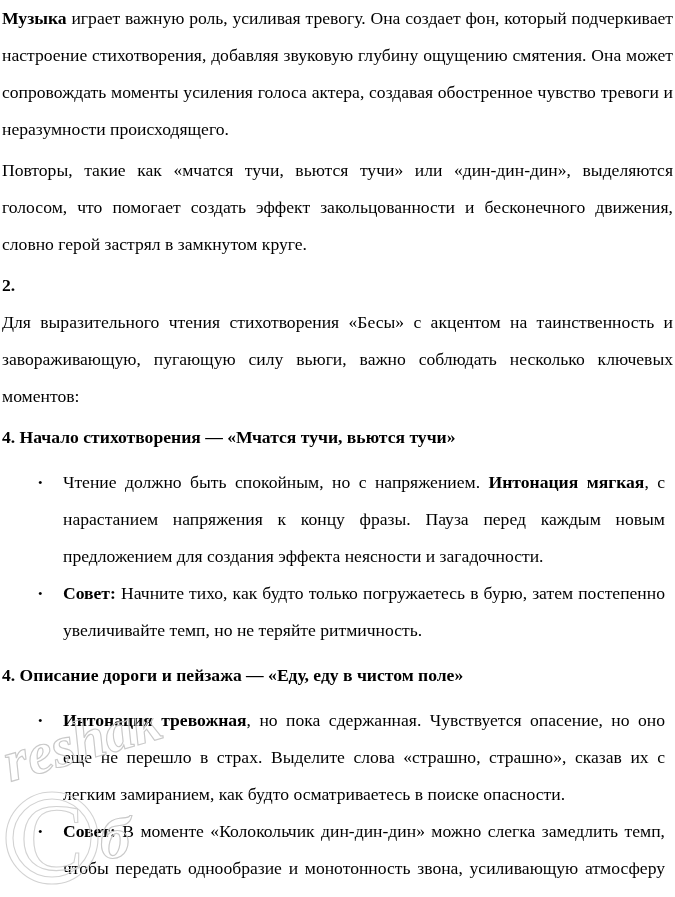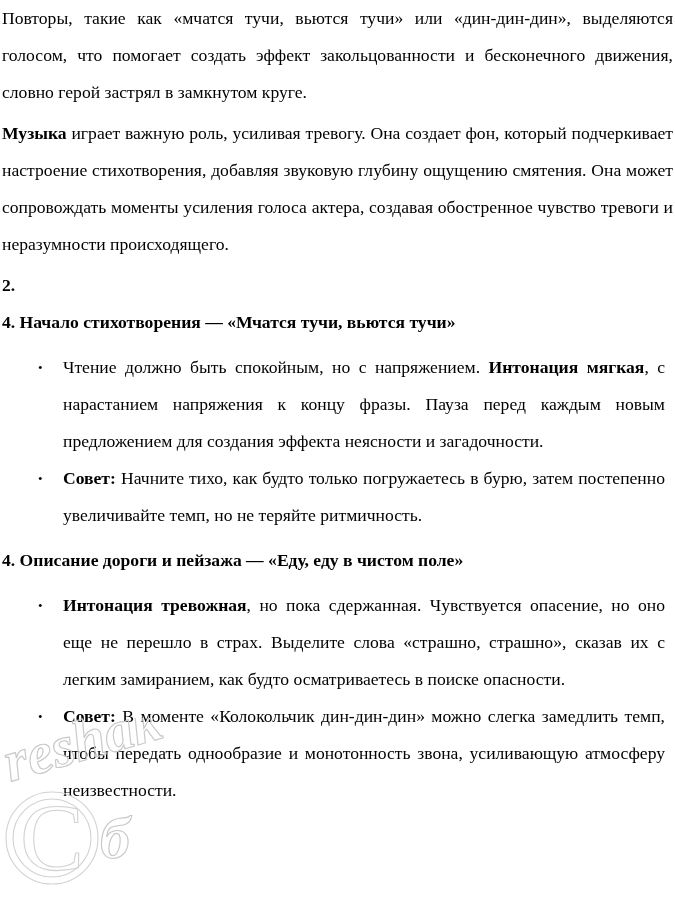--- a/index.html
+++ b/index.html
@@ -120,23 +120,24 @@
 
       <g transform="rotate(-16 15 55)">
         <text class="wm-text" x="8" y="62" font-size="58">reshak</text>
       </g>
 
       <text class="wm-text" x="100" y="140" font-size="60">б</text>
     </svg>
   </div>
 
   <div id="content">
+      <p class="para"><span class="b">Музыка</span><span> играет важную роль, усиливая тревогу. Она создает фон, который подчеркивает настроение стихотворения, добавляя звуковую глубину ощущению смятения. Она может сопровождать моменты усиления голоса актера, создавая обостренное чувство тревоги и неразумности происходящего.</span></p>
       <p class="para"><span>Повторы, такие как «мчатся тучи, вьются тучи» или «дин-дин-дин», выделяются голосом, что помогает создать эффект закольцованности и бесконечного движения, словно герой застрял в замкнутом круге.</span></p>
-      <p class="para"><span class="b">Музыка</span><span> играет важную роль, усиливая тревогу. Она создает фон, который подчеркивает настроение стихотворения, добавляя звуковую глубину ощущению смятения. Она может сопровождать моменты усиления голоса актера, создавая обостренное чувство тревоги и неразумности происходящего.</span></p>
       <p class="heading"><span class="b">2.</span></p>
+      <p class="para"><span>Для выразительного чтения стихотворения «Бесы» с акцентом на таинственность и завораживающую, пугающую силу вьюги, важно соблюдать несколько ключевых моментов:</span></p>
       <p class="heading"><span class="b">4. Начало стихотворения — «Мчатся тучи, вьются тучи»</span></p>
       <ul class="bullets">
         <li><span class="bullet-dot"></span><span>Чтение должно быть спокойным, но с напряжением. </span><span class="b">Интонация мягкая</span><span>, с нарастанием напряжения к концу фразы. Пауза перед каждым новым предложением для создания эффекта неясности и загадочности.</span></li>
         <li><span class="bullet-dot"></span><span class="b">Совет:</span><span> Начните тихо, как будто только погружаетесь в бурю, затем постепенно увеличивайте темп, но не теряйте ритмичность.</span></li>
       </ul>
       <p class="heading"><span class="b">4. Описание дороги и пейзажа — «Еду, еду в чистом поле»</span></p>
       <ul class="bullets">
         <li><span class="bullet-dot"></span><span class="b">Интонация тревожная</span><span>, но пока сдержанная. Чувствуется опасение, но оно еще не перешло в страх. Выделите слова «страшно, страшно», сказав их с легким замиранием, как будто осматриваетесь в поиске опасности.</span></li>
         <li><span class="bullet-dot"></span><span class="b">Совет:</span><span> В моменте «Колокольчик дин-дин-дин» можно слегка замедлить темп, чтобы передать однообразие и монотонность звона, усиливающую атмосферу неизвестности.</span></li>
       </ul>

